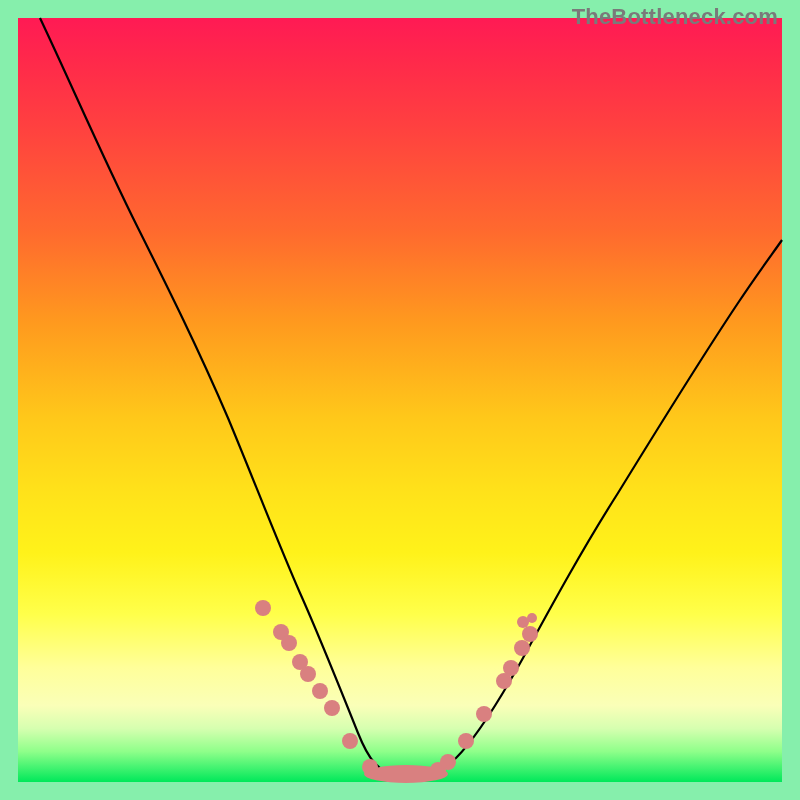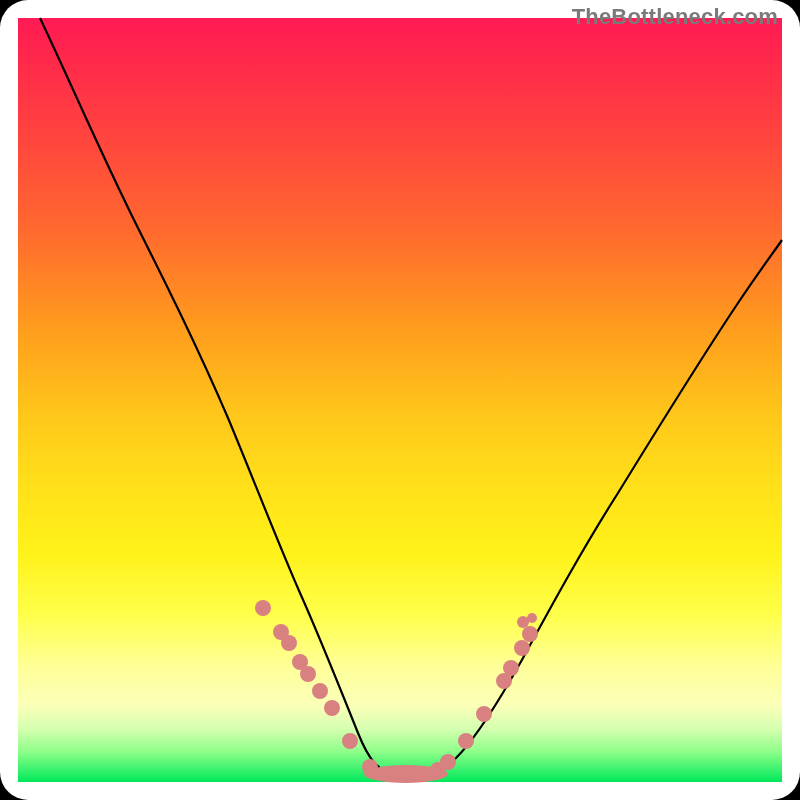--- a/index.html
+++ b/index.html
@@ -8,22 +8,21 @@
     width: 800px;
     height: 800px;
     background: #000;
     font-family: Arial, Helvetica, sans-serif;
     overflow: hidden;
   }
   .frame {
     position: relative;
     width: 800px;
     height: 800px;
-    background: #ffffff;
-    border-radius: 28px;
+    background: #86efac;
   }
   .plot-area {
     position: absolute;
     left: 18px;
     top: 18px;
     width: 764px;
     height: 764px;
     
     background: linear-gradient(
       to bottom,

